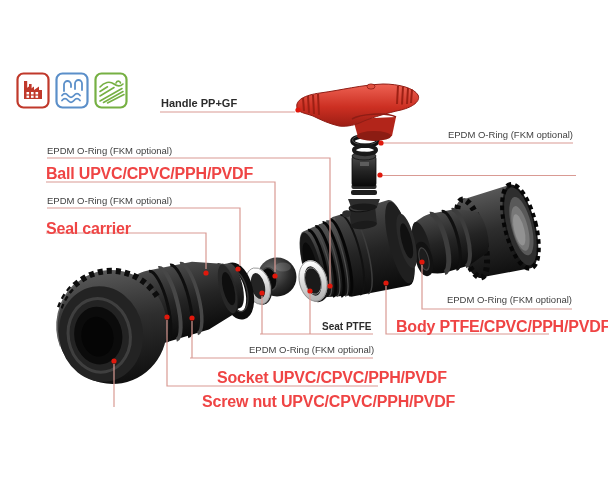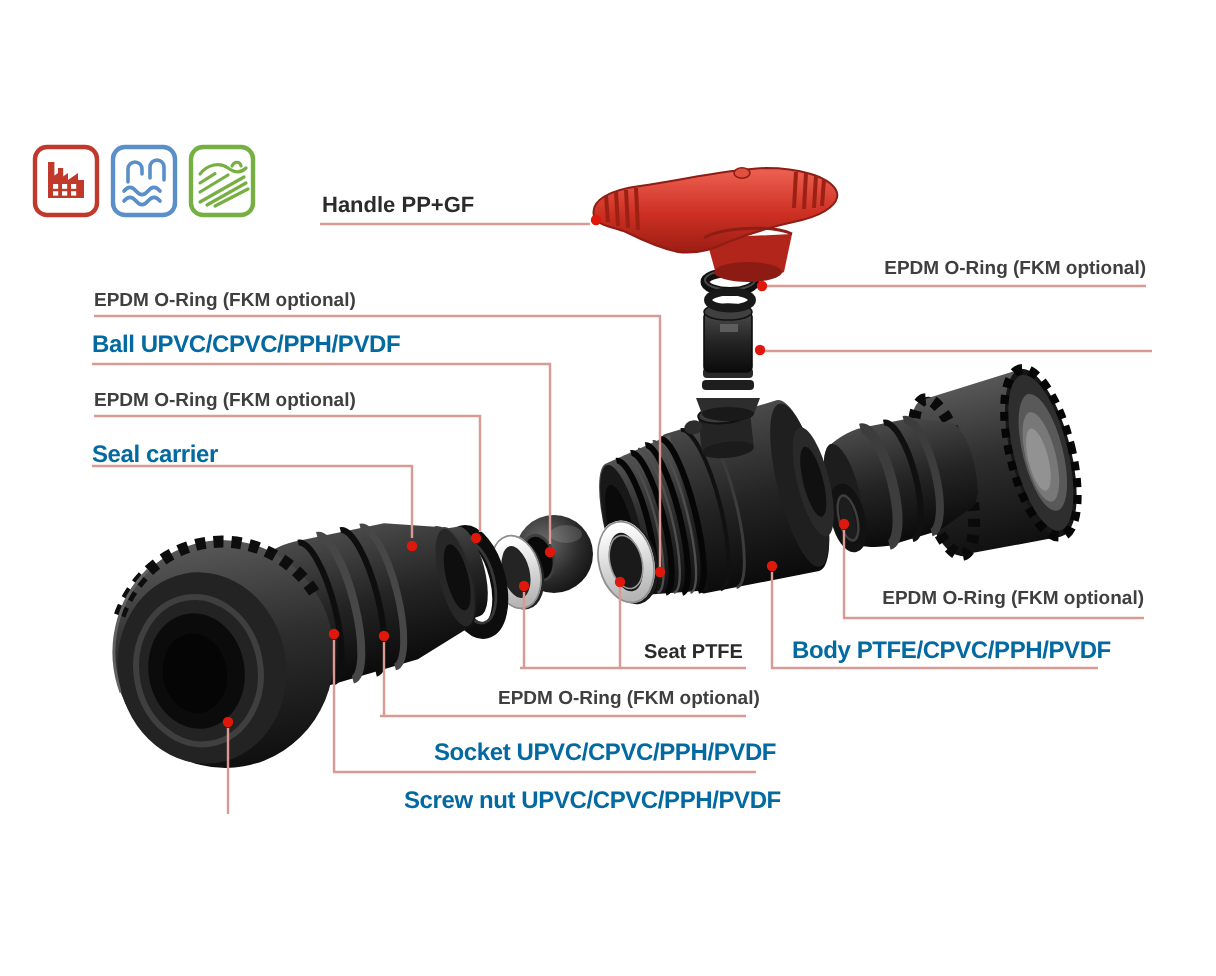--- a/index.html
+++ b/index.html
@@ -1,21 +1,21 @@
 <!DOCTYPE html>
 <html><head>
 <meta charset="utf-8">
 <style>
   html,body{margin:0;padding:0;background:#fff;}
   #stage{position:relative;width:608px;height:407px;background:#ffffff;overflow:hidden;
          font-family:"Liberation Sans",sans-serif;border-radius:27px;}
   #art{position:absolute;left:0;top:0;}
   .lbl{position:absolute;white-space:nowrap;color:#333;}
-  .sm{font-size:9.5px;color:#3f3f3f;font-weight:700;}
-  .bg{font-size:12px;font-weight:700;color:#0369a1;letter-spacing:-0.2px;}
+  .sm{font-size:9.5px;color:#3f3f3f;font-weight:400;}
+  .bg{font-size:16px;font-weight:700;color:#ef4444;letter-spacing:-0.2px;}
   .md{font-size:11px;font-weight:700;color:#2b2b2b;}
   .xs{font-size:10px;font-weight:700;color:#2b2b2b;}
   .ralign{text-align:right;}
   #icons{position:absolute;left:16px;top:72px;display:flex;gap:5px;}
 </style>
 </head>
 <body>
 
 <div id="stage">
 

